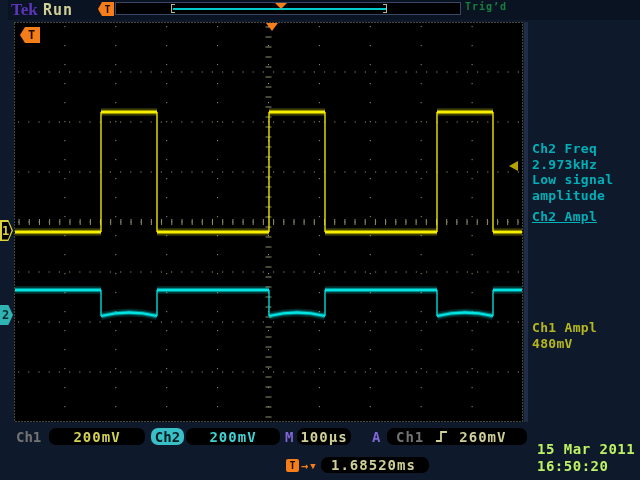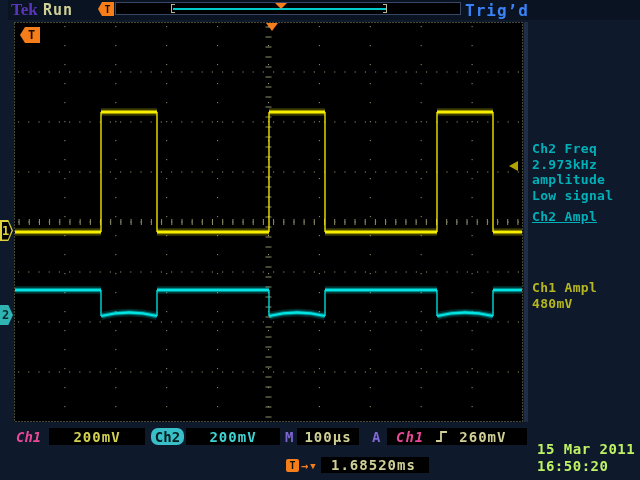--- a/index.html
+++ b/index.html
@@ -3,21 +3,21 @@
 <meta charset="utf-8">
 <style>
   html,body{margin:0;padding:0;background:#0e1a2b;}
   .screen{position:relative;width:640px;height:480px;background:#0e1a2b;overflow:hidden;
           font-family:"DejaVu Sans Mono",monospace;font-weight:bold;}
   
   .topbar{position:absolute;left:8px;top:0;width:640px;height:20px;background:#0a1322;}
   .logo{position:absolute;left:3px;top:0;font-family:"Liberation Serif",serif;
         font-size:17px;color:#5b35b8;letter-spacing:0;}
   .acq{position:absolute;left:35px;top:1px;font-size:15px;color:#cfcf96;letter-spacing:1px;}
-  .trigd{position:absolute;left:457px;top:1px;font-size:16px;color:#3b82f6;letter-spacing:1px;}
+  .trigd{position:absolute;left:457px;top:1px;font-size:10px;color:#15803d;letter-spacing:1px;}
   .ttag{position:absolute;background:#f57d1a;color:#1a0d00;
         clip-path:polygon(0 50%,25% 0,100% 0,100% 100%,25% 100%);
         display:flex;align-items:center;justify-content:center;box-sizing:border-box;padding-left:3px;}
   .ttag.top{left:90px;top:2px;width:16px;height:14px;font-size:10px;}
   .ttag.grat{left:20px;top:27px;width:20px;height:16px;font-size:12px;}
   .recbar{position:absolute;left:107px;top:2px;width:346px;height:13px;background:#000;
           border:1px solid #3a4666;box-sizing:border-box;}
   .win-line{position:absolute;left:57px;top:5px;width:213px;height:2px;background:#00c9c9;}
   .brk{position:absolute;top:1px;width:4px;height:9px;border:1px solid #b9b98f;box-sizing:border-box;}
   .brk.l{left:55px;border-right:none;}
@@ -35,39 +35,39 @@
   #ch1-marker{top:220px;height:21px;}
   #ch1-marker .outer{background:#ddd23a;}
   #ch1-marker .lbl{color:#ddd23a;}
   #ch2-marker{top:305px;height:20px;}
   #ch2-marker .outer{background:#2fb3b3;}
   #ch2-marker .lbl{color:#04282c;}
   
   .meas{position:absolute;left:532px;width:106px;text-align:left;font-size:13px;
         line-height:15.5px;letter-spacing:0.3px;}
   .meas.cyan{color:#00b0b8;}
-  .meas.yellow{color:#b6b61e;}
+  .meas.yellow{color:#b6b61e;margin-top:40px;}
   #meas-freq{top:141px;}
   #meas-ch2ampl{top:209px;text-decoration:underline;}
   #meas-ch1ampl{top:280px;}
   
   .sb-label{position:absolute;top:429px;font-size:14px;}
   .bbox{position:absolute;top:428px;height:17px;background:#000;display:flex;align-items:center;
-        justify-content:center;font-size:14px;letter-spacing:1px;}
-  .c-ch1{color:#ec4899;font-style:italic;}
+        justify-content:center;font-size:14px;letter-spacing:1px;border-radius:7px;}
+  .c-ch1{color:#737373;}
   .c-ch1v{color:#d2d253;}
   .c-ch2v{color:#3fd4d4;}
   .c-purple{color:#7e66d4;}
   .c-khaki{color:#cfcf96;}
   .ch2badge{position:absolute;left:151px;top:428px;width:33px;height:17px;background:#39bfc7;
             color:#001c1e;font-size:14px;display:flex;align-items:center;justify-content:center;border-radius:7px;}
   #vbox1{left:49px;width:96px;}
   #vbox2{left:186px;width:94px;}
   #mlabel{left:285px;}
-  #vbox3{left:297px;width:62px;}
+  #vbox3{left:297px;width:54px;}
   #albl{left:372px;}
   #vbox4{left:387px;width:140px;justify-content:flex-start;gap:11px;padding-left:9px;box-sizing:border-box;}
   
   .datetime{position:absolute;left:537px;font-size:14px;color:#bef264;letter-spacing:0.5px;}
   #date-line{top:441px;}
   #time-line{top:458px;}
   .tpos{position:absolute;left:286px;top:458px;height:15px;display:flex;align-items:center;gap:2px;}
   .tpos .sq{width:13px;height:13px;background:#f57d1a;border-radius:2px;color:#1a0d00;
             font-size:10px;display:flex;align-items:center;justify-content:center;}
   .tpos .arr{color:#f57d1a;font-size:12px;}
@@ -174,22 +174,22 @@
     <div class="lbl">1</div>
   </div>
   <div class="chtag" id="ch2-marker">
     <div class="outer"></div>
     <div class="lbl">2</div>
   </div>
 
   <div class="meas cyan" id="meas-freq">
     <div>Ch2 Freq</div>
     <div>2.973kHz</div>
+    <div>Low signal</div>
     <div>amplitude</div>
-    <div>Low signal</div>
   </div>
   <div class="meas cyan" id="meas-ch2ampl">
     <div>Ch2 Ampl</div>
   </div>
   <div class="meas yellow" id="meas-ch1ampl">
     <div>Ch1 Ampl</div>
     <div>480mV</div>
   </div>
 
   <span class="sb-label c-ch1" style="left:16px">Ch1</span>

